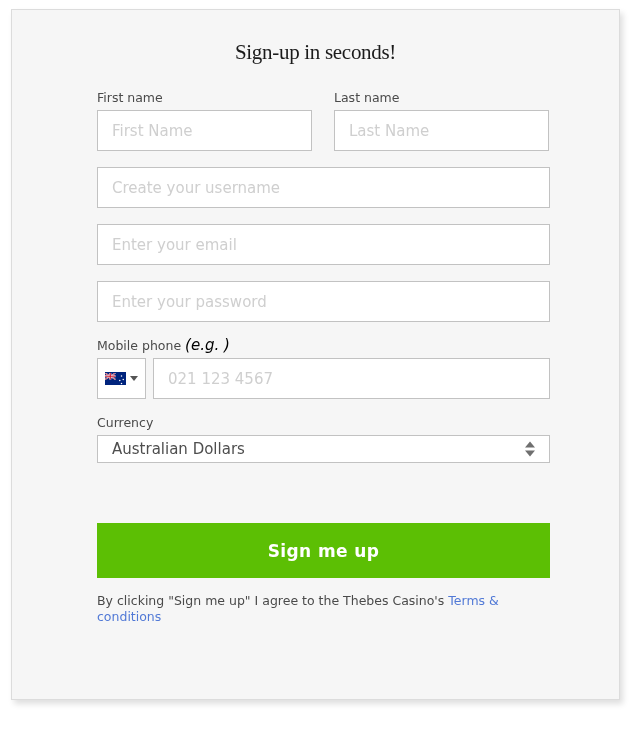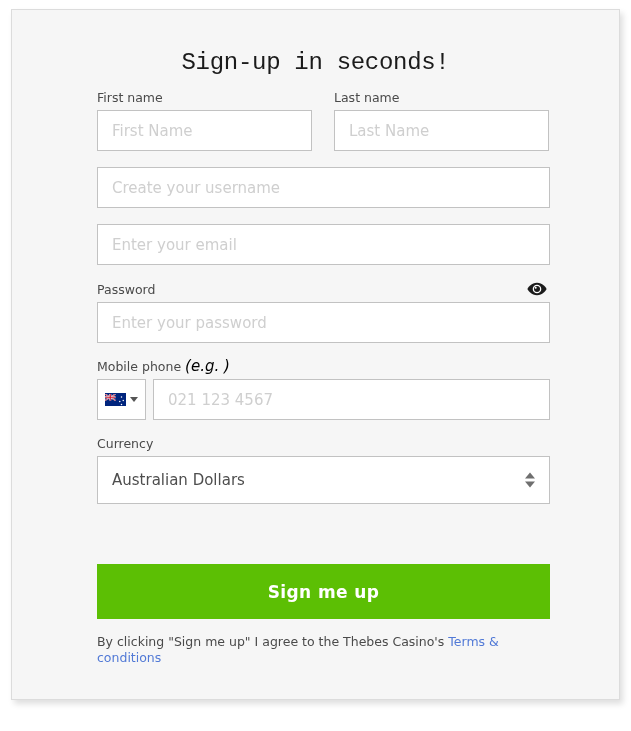--- a/index.html
+++ b/index.html
@@ -30,28 +30,28 @@
     top: 9px;
     width: 609px;
     height: 691px;
     box-sizing: border-box;
     background: #f6f6f6;
     border: 1px solid #dcdcdc;
     box-shadow: 3px 4px 6px rgba(0,0,0,0.13);
   }
 
   .card-title {
-    margin: 17px;
+    margin: 8px;
     padding-top: 22px;
     text-align: center;
-    font-size: 24px;
+    font-size: 21px;
     font-weight: 400;
     letter-spacing: -0.3px;
     color: #1b1b1b;
-    font-family: Liberation Mono, monospace;
+    font-family: Liberation Serif, serif;
   }
 
   
   .form-body {
     position: absolute;
     left: 85px;
     top: 80px;
     width: 453px;
   }
 
@@ -153,21 +153,21 @@
   .phone-input {
     flex: 1;
     margin-left: 7px;
   }
 
   
   .currency-select {
     box-sizing: border-box;
     position: relative;
     width: 100%;
-    height: 48px;
+    height: 28px;
     background: #ffffff;
     border: 1px solid #c2c2c2;
     display: flex;
     align-items: center;
     padding: 0 14px;
     font-size: 15px;
     color: #4e4e4e;
     font-family: "DejaVu Sans", sans-serif;
     cursor: pointer;
   }
@@ -246,31 +246,20 @@
 
       <div class="field-block">
         <input class="text-input" type="text" placeholder="Create your username" style="">
       </div>
 
       <div class="field-block">
         <input class="text-input" type="text" placeholder="Enter your email" style="">
       </div>
 
       <div class="field-block">
-        <div class="label-row">
-          <label class="field-label">Password</label>
-          <button class="eye-toggle" aria-label="show password">
-            <svg width="20" height="14" viewBox="0 0 20 14">
-              <path d="M10 0.8 C4.6 0.8 1.2 5.2 0.4 7 C1.2 8.8 4.6 13.2 10 13.2 C15.4 13.2 18.8 8.8 19.6 7 C18.8 5.2 15.4 0.8 10 0.8 Z" fill="#1c1c1c"></path>
-              <circle cx="10" cy="7" r="4.3" fill="#ffffff"></circle>
-              <circle cx="10" cy="7" r="3.0" fill="#1c1c1c"></circle>
-              <circle cx="8.7" cy="5.7" r="1.0" fill="#ffffff"></circle>
-            </svg>
-          </button>
-        </div>
         <input class="text-input" type="text" placeholder="Enter your password" style="">
       </div>
 
       <div class="field-block">
         <label class="field-label">
           <span>Mobile phone</span>
           <span class="label-hint">(e.g. )</span>
         </label>
         <div class="phone-row">
           <div class="country-select">

